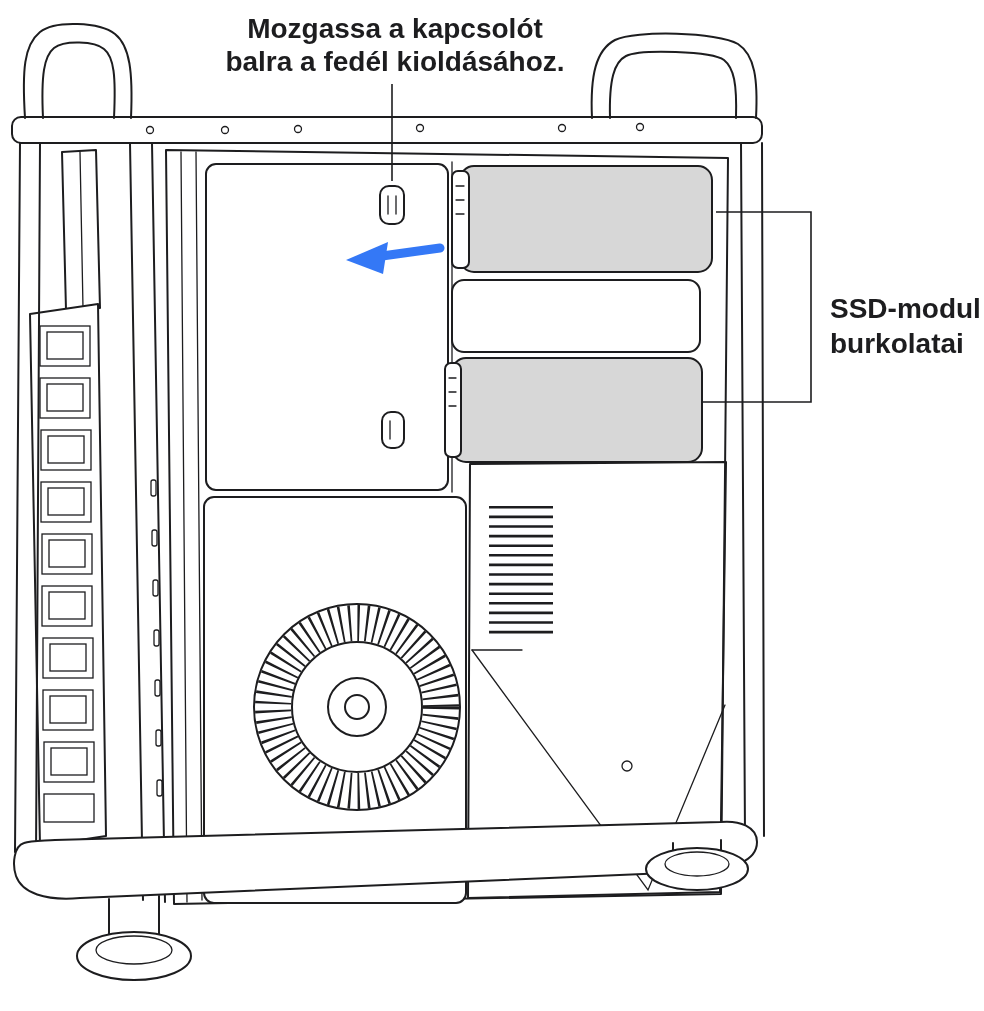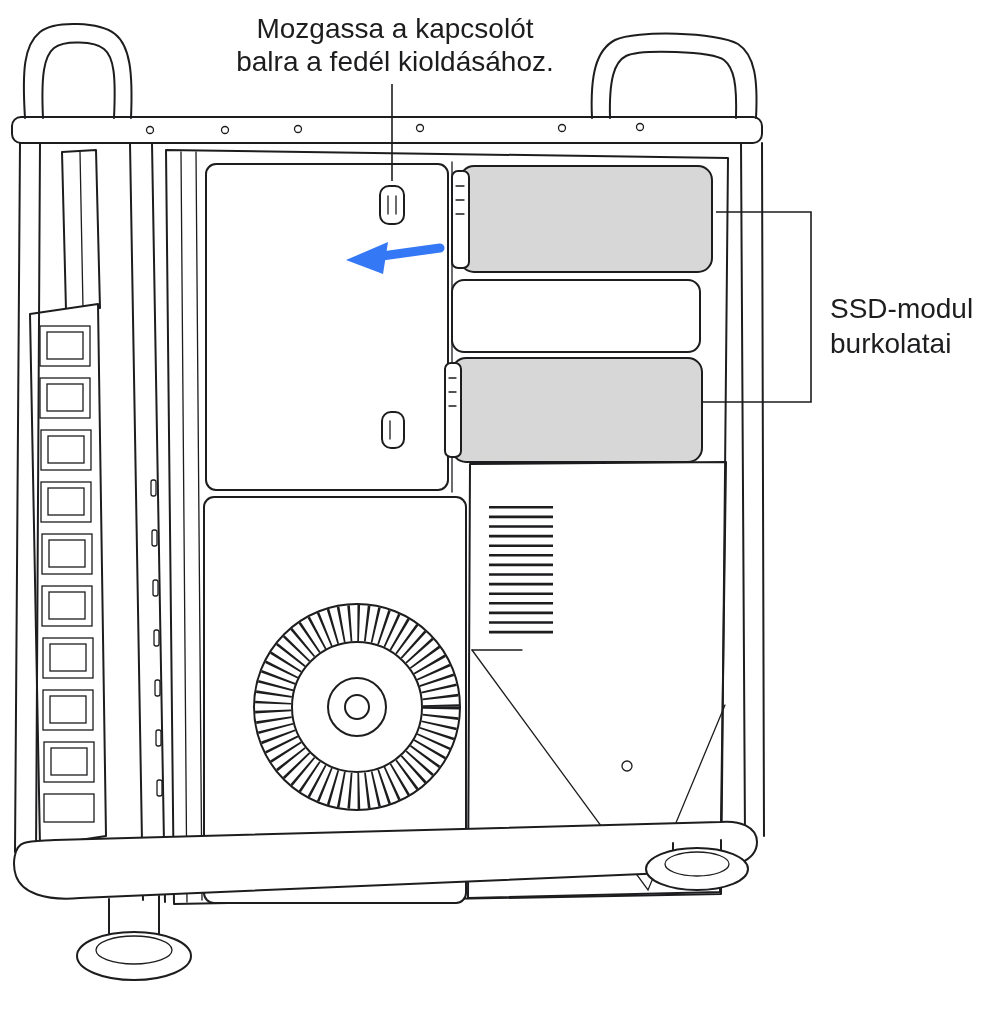--- a/index.html
+++ b/index.html
@@ -1,16 +1,16 @@
 <!DOCTYPE html>
 <html style="--line: #1d1d1f; --arrow-blue: #3478f6; --module-fill: #d7d7d7; --background: #ffffff;"><head>
 <meta charset="utf-8">
 <style>
   html,body{margin:0;padding:0;background:#fff;}
-  .stage{position:relative;width:984px;height:1011px;background:var(--background,#ffffff);overflow:hidden;}
+  .stage{position:relative;width:984px;height:1011px;background:var(--background,#ffffff);overflow:hidden;font-weight:bold;}
   svg{display:block}
   .ln{fill:none;stroke:var(--line,#1d1d1f);stroke-width:2;stroke-linecap:round;stroke-linejoin:round}
   .ln-f{fill:#ffffff;stroke:var(--line,#1d1d1f);stroke-width:2;stroke-linejoin:round}
   .ln-thin{fill:none;stroke:var(--line,#1d1d1f);stroke-width:1.3;stroke-linecap:round}
   .ln-thin-f{fill:#ffffff;stroke:var(--line,#1d1d1f);stroke-width:1.3}
   .module{fill:var(--module-fill,#d7d7d7);stroke:var(--line,#1d1d1f);stroke-width:2;stroke-linejoin:round}
   .blades{fill:none;stroke:var(--line,#1d1d1f);stroke-width:36;stroke-dasharray:2.2 6.4;stroke-linecap:butt}
   .grille{fill:none;stroke:var(--line,#1d1d1f);stroke-width:64;stroke-dasharray:2.6 7;stroke-linecap:butt}
   .callout{fill:none;stroke:var(--line,#1d1d1f);stroke-width:1.6}
   .arrow-shaft{fill:none;stroke:var(--arrow-blue,#3478f6);stroke-width:9;stroke-linecap:round}

